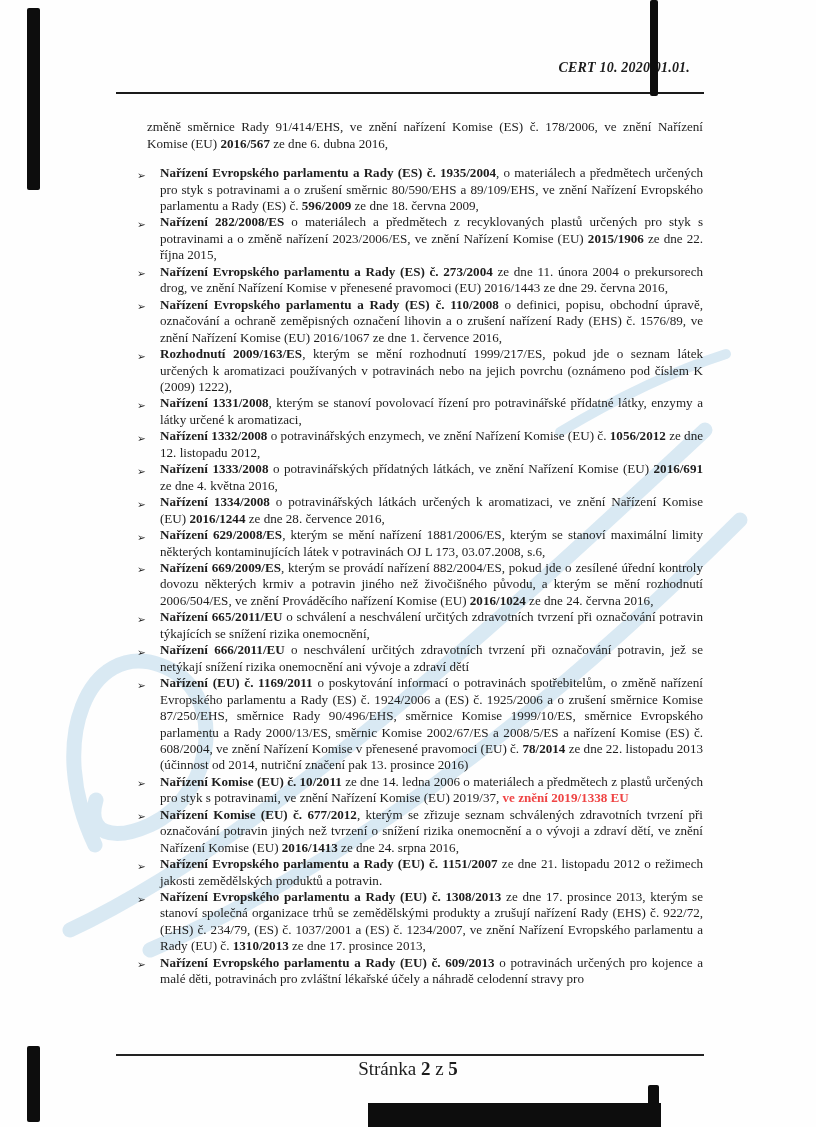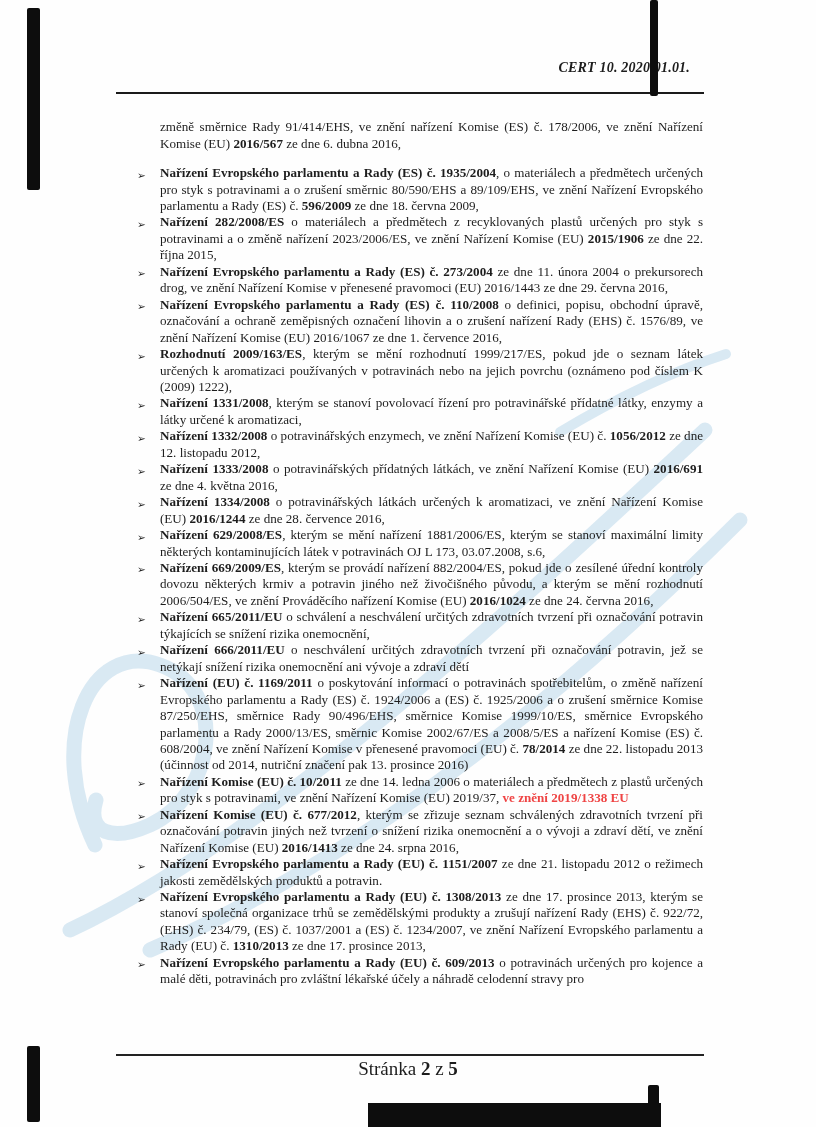--- a/index.html
+++ b/index.html
@@ -32,21 +32,21 @@
   .rule-top {
     position:absolute; top:92px; left:116px; width:588px; height:2px;
     background:#1a1a1a; z-index:2;
   }
 
   .content {
     position:absolute; top:106px; left:137px; width:566px;
     font-size:13.1px; line-height:16.45px; text-align:justify;
     z-index:2;
   }
-  .intro { margin-left:23px; }
+  .intro { margin-left:10px; }
   .item { display:flex; }
   .marker {
     flex:0 0 23px; width:23px;
     font-family:"DejaVu Sans", sans-serif;
     font-size:10.5px; padding-top:1.5px; color:#1d1d1d;
   }
   .body { flex:1; text-align:justify; }
   .b { font-weight:700; }
   .r { color:#ef4444; }
 

